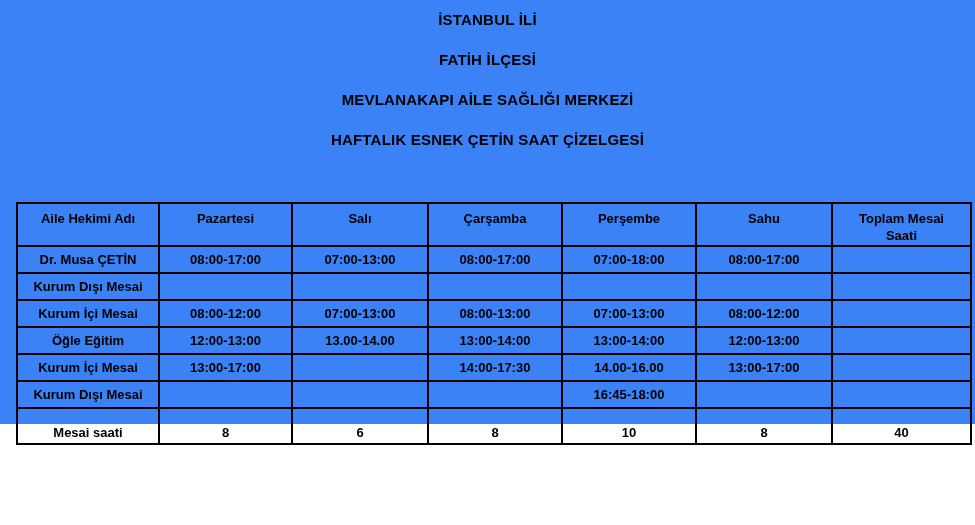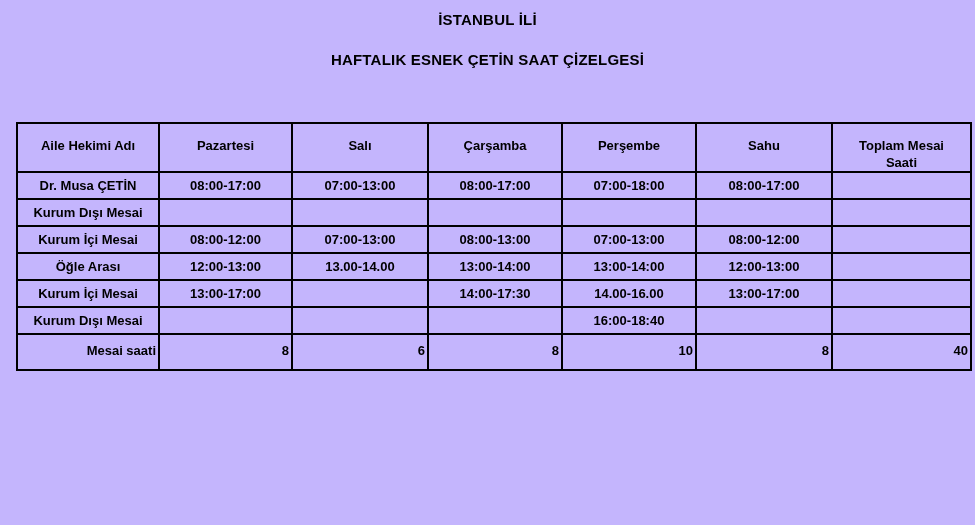--- a/index.html
+++ b/index.html
@@ -6,22 +6,22 @@
   html, body {
     width: 975px;
     height: 525px;
     background: #ffffff;
     overflow: hidden;
     font-family: "Liberation Sans", sans-serif;
     color: #000000;
   }
   .page {
     width: 975px;
-    height: 525px;
-    background: #c4b5fd;
+    height: 424px;
+    background: #3b82f6;
   }
   .titles {
     padding-top: 11px;
     text-align: center;
   }
   .title-line {
     font-size: 15px;
     line-height: 18px;
     font-weight: bold;
     margin-bottom: 22px;
@@ -41,50 +41,51 @@
     font-weight: bold;
     text-align: center;
     overflow: hidden;
     padding: 0 2px;
   }
   tr.header-row {
     height: 43px;
   }
   tr.header-row th {
     vertical-align: top;
-    padding-top: 13px;
+    padding-top: 6px;
     line-height: 17px;
   }
   tr.header-row th.col-total {
     padding-left: 16px;
     padding-right: 16px;
   }
   tr.data-row {
     height: 27px;
     border-radius: 10px;
   }
   tr.data-row td {
     vertical-align: middle;
   }
   tr.total-row {
     height: 36px;
   }
   tr.total-row td {
     vertical-align: top;
-    padding-top: 8px;
-    text-align: right;
+    padding-top: 16px;
   }
 </style>
 </head>
 <body>
 
 <div class="page">
 
   <div class="titles">
     <div class="title-line">İSTANBUL İLİ</div>
+    <div class="title-line">FATİH İLÇESİ</div>
+    <div class="title-line">MEVLANAKAPI AİLE SAĞLIĞI MERKEZİ</div>
     <div class="title-line">HAFTALIK ESNEK ÇETİN SAAT ÇİZELGESİ</div>
   </div>
 
   <table class="schedule">
     <colgroup>
       <col style="width:142px">
       <col style="width:133px">
       <col style="width:136px">
       <col style="width:134px">
       <col style="width:134px">
@@ -124,21 +125,21 @@
       <tr class="data-row">
         <td>Kurum İçi Mesai</td>
         <td>08:00-12:00</td>
         <td>07:00-13:00</td>
         <td>08:00-13:00</td>
         <td>07:00-13:00</td>
         <td>08:00-12:00</td>
         <td></td>
       </tr>
       <tr class="data-row">
-        <td>Öğle Arası</td>
+        <td>Öğle Eğitim</td>
         <td>12:00-13:00</td>
         <td>13.00-14.00</td>
         <td>13:00-14:00</td>
         <td>13:00-14:00</td>
         <td>12:00-13:00</td>
         <td></td>
       </tr>
       <tr class="data-row">
         <td>Kurum İçi Mesai</td>
         <td>13:00-17:00</td>
@@ -146,21 +147,21 @@
         <td>14:00-17:30</td>
         <td>14.00-16.00</td>
         <td>13:00-17:00</td>
         <td></td>
       </tr>
       <tr class="data-row">
         <td>Kurum Dışı Mesai</td>
         <td></td>
         <td></td>
         <td></td>
-        <td>16:00-18:40</td>
+        <td>16:45-18:00</td>
         <td></td>
         <td></td>
       </tr>
       <tr class="total-row">
         <td>Mesai saati</td>
         <td>8</td>
         <td>6</td>
         <td>8</td>
         <td>10</td>
         <td>8</td>

